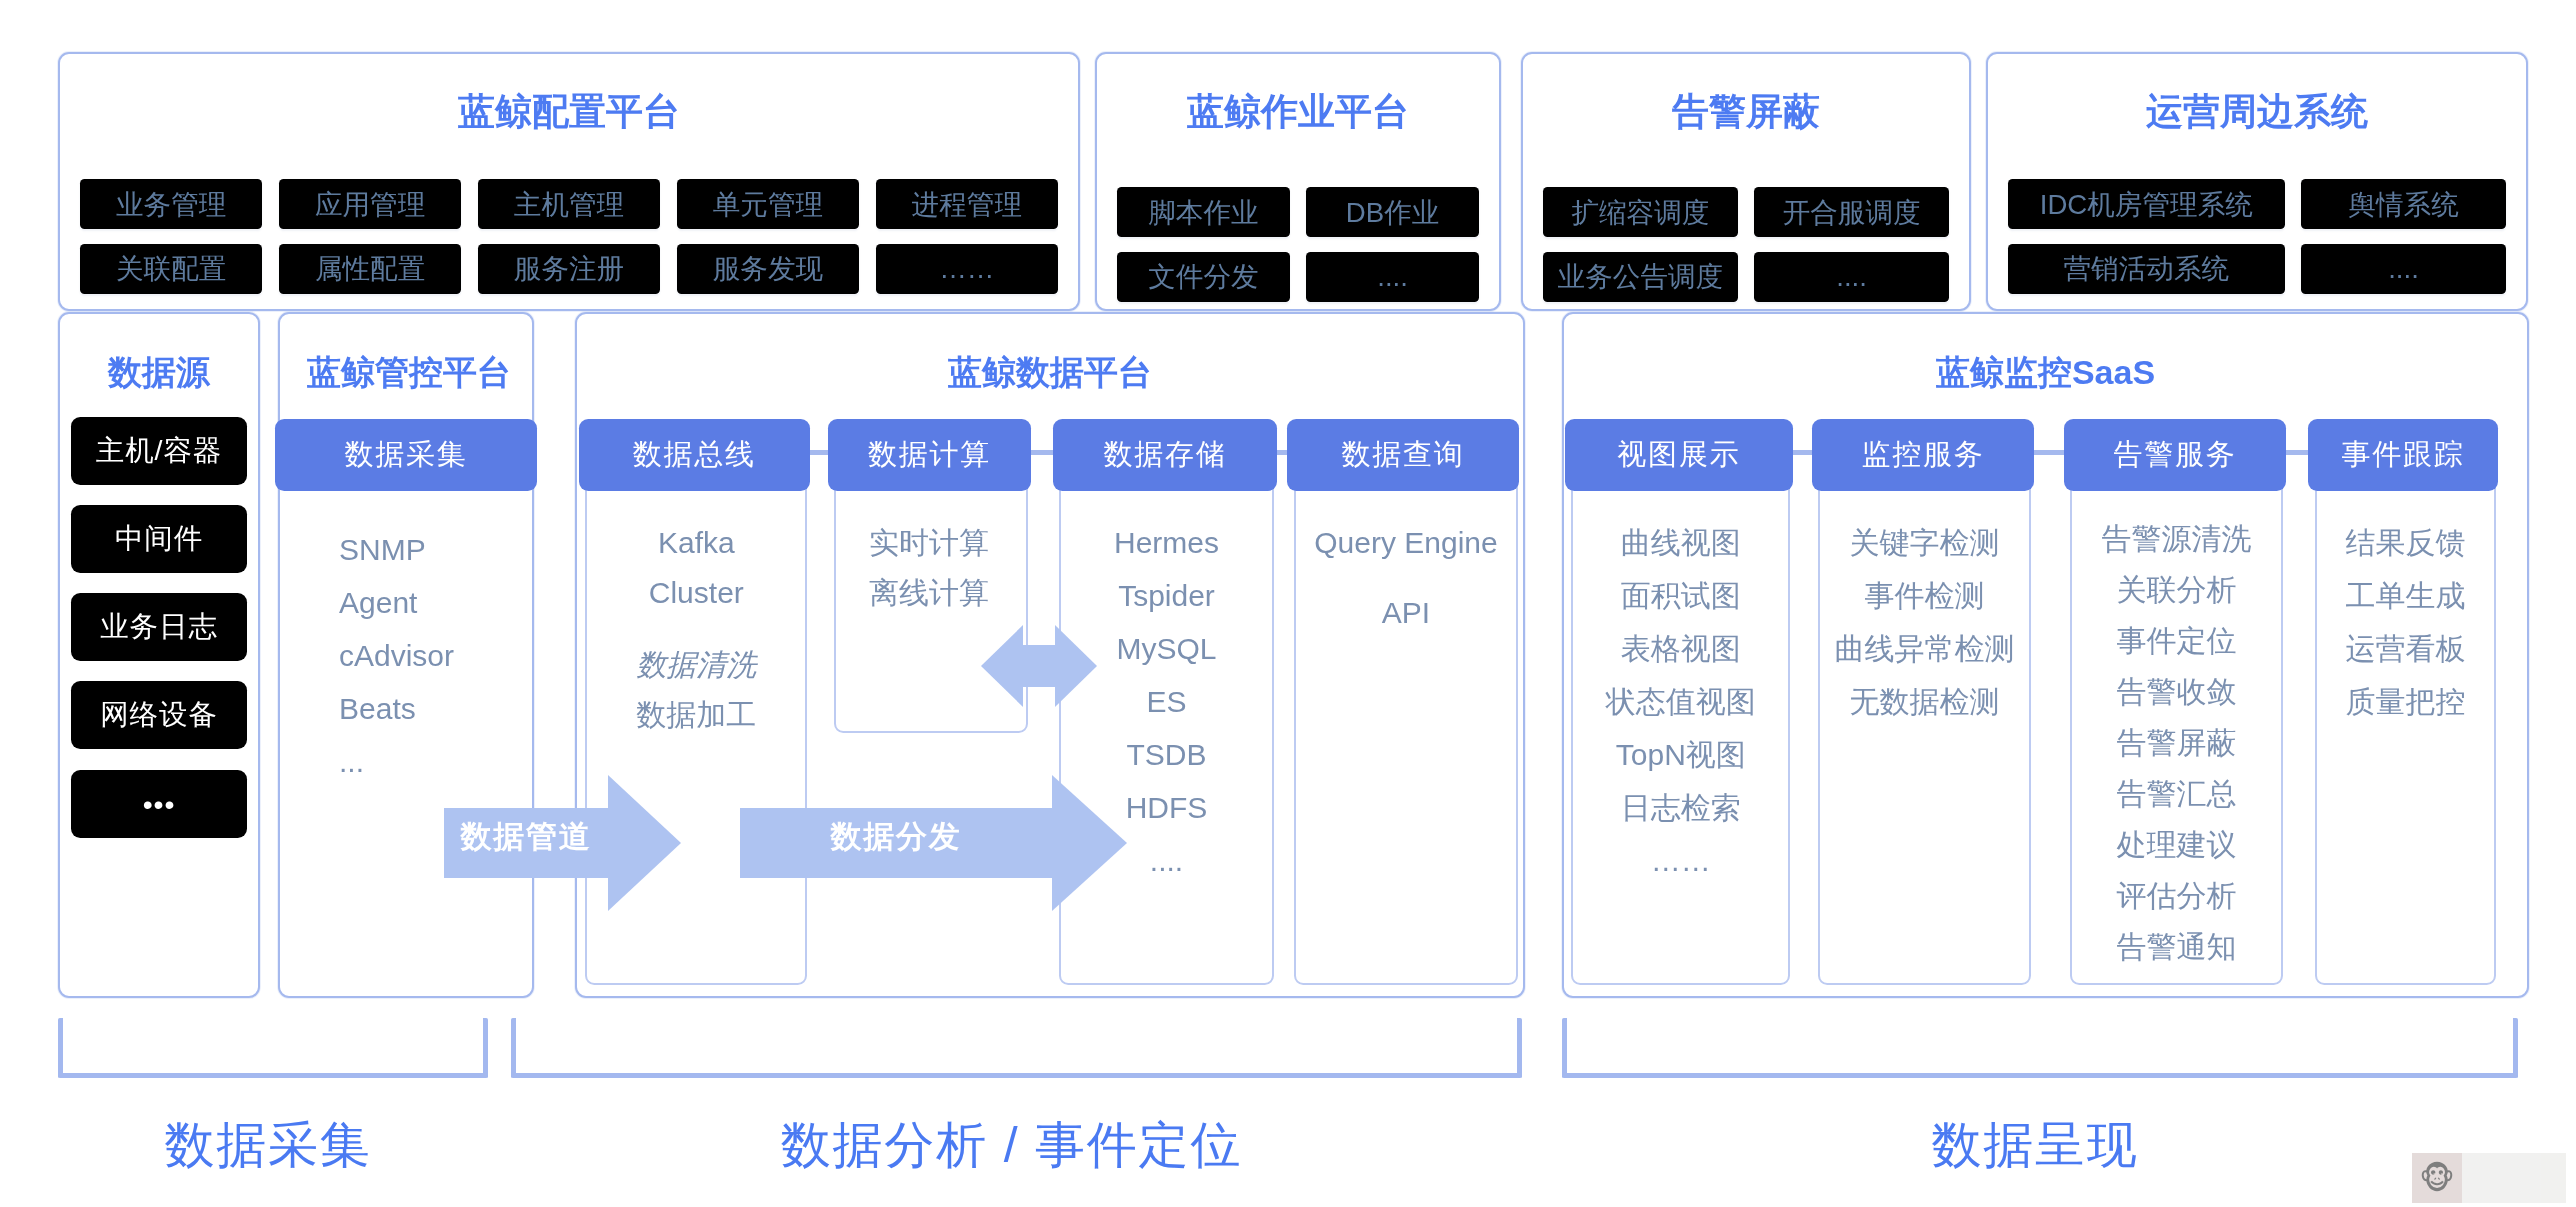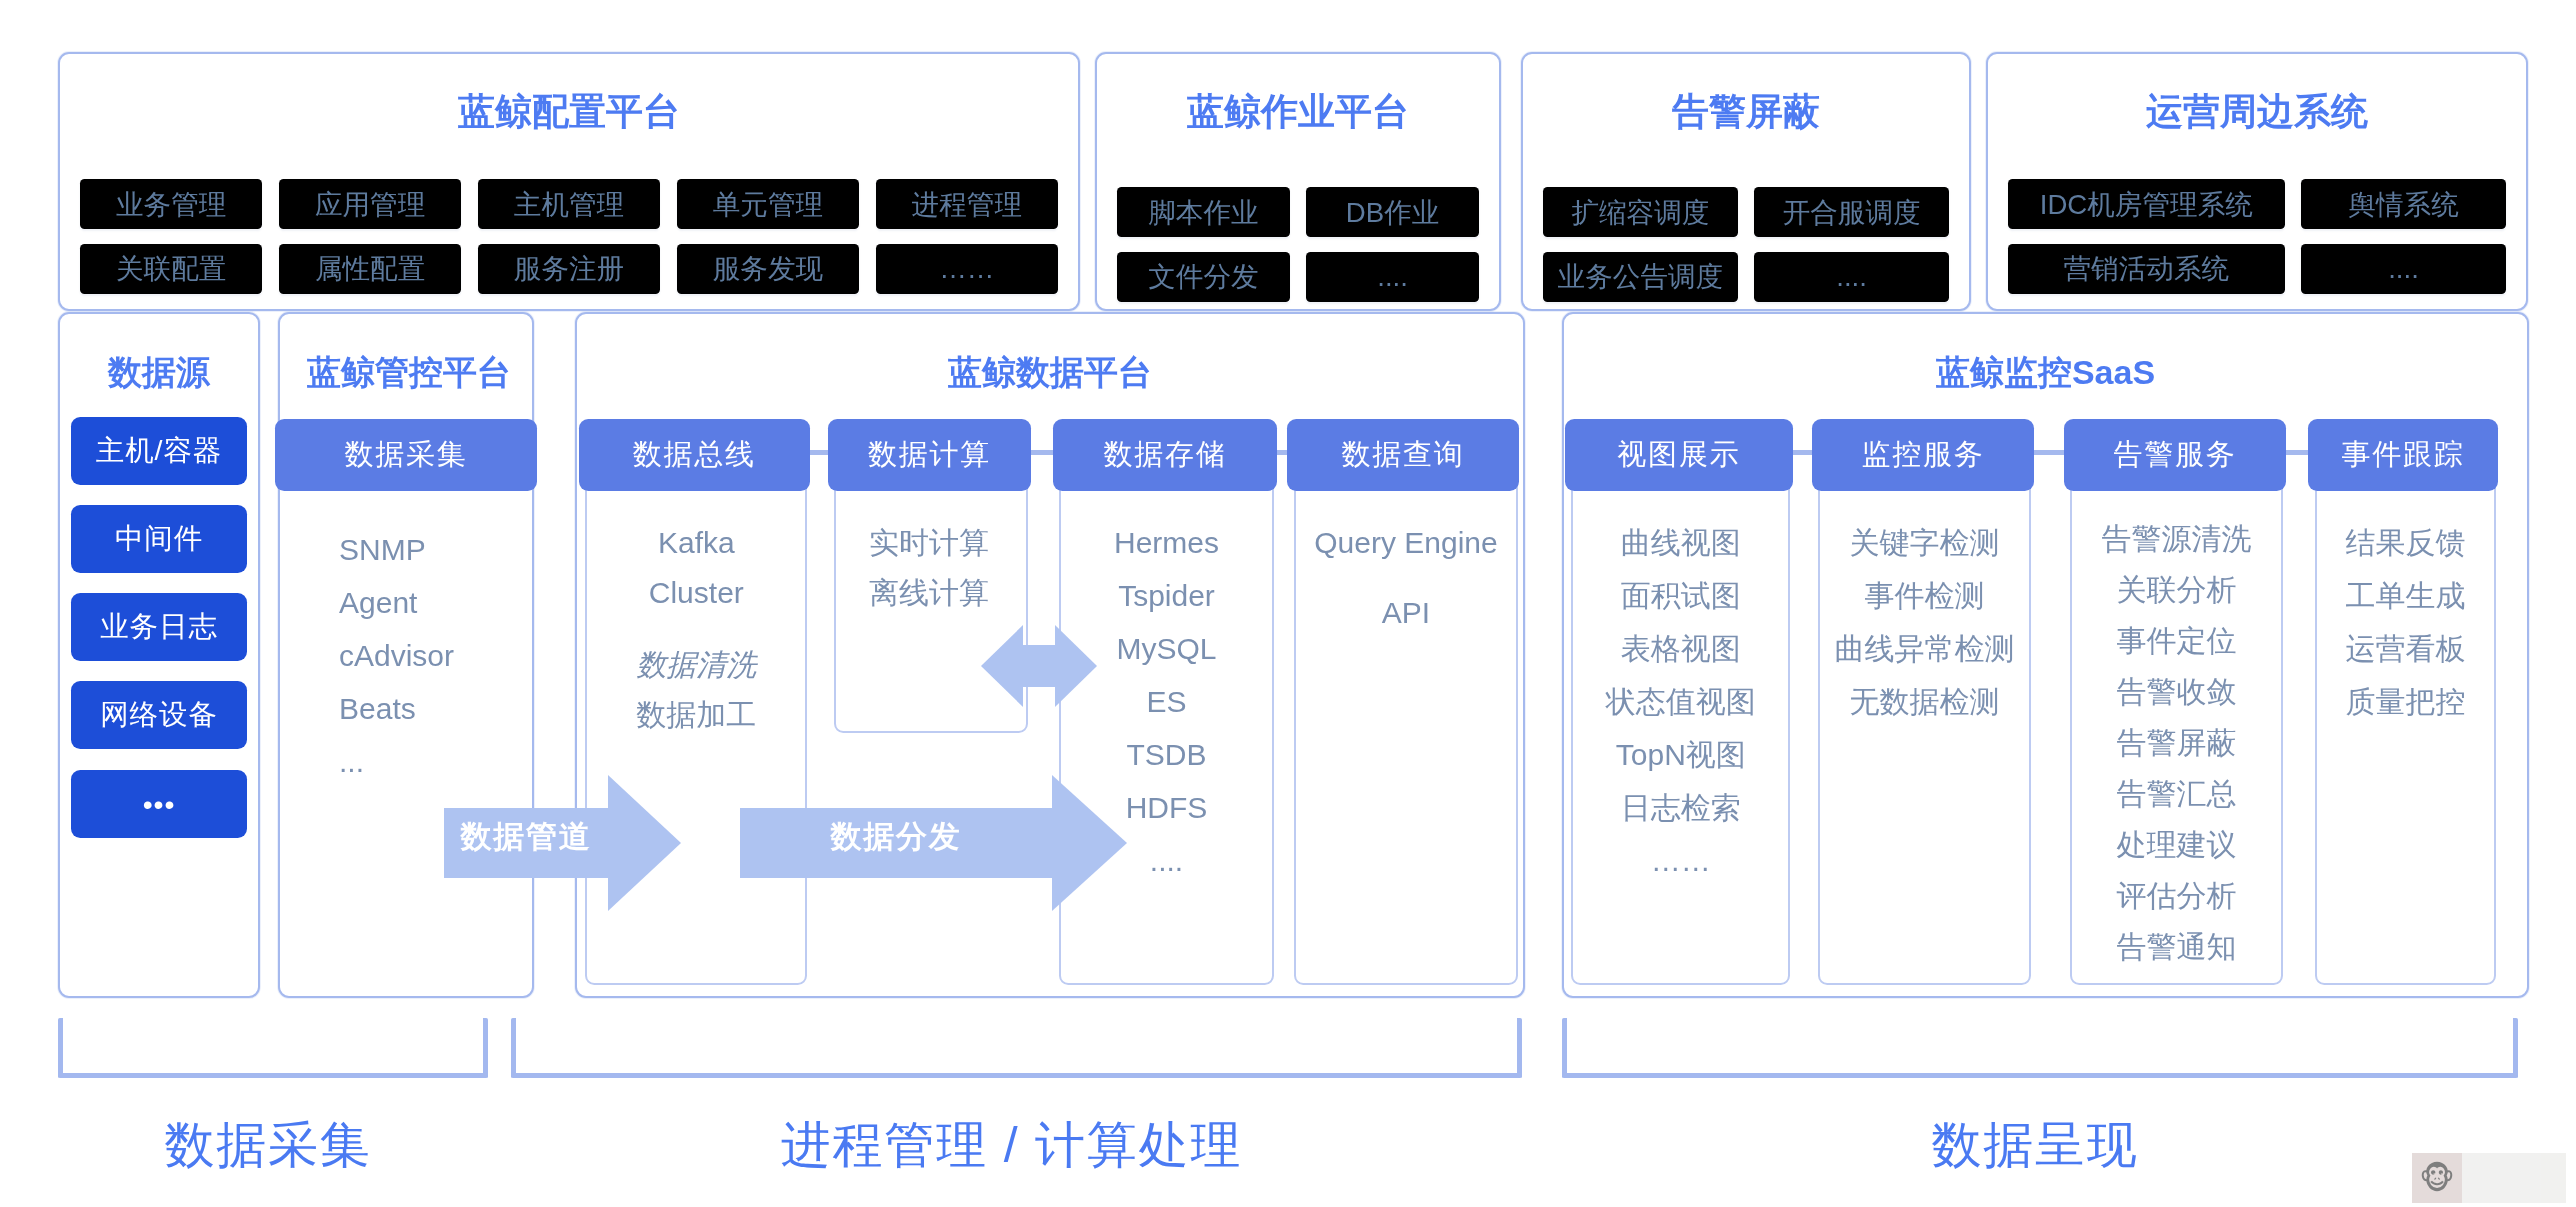--- a/index.html
+++ b/index.html
@@ -21,21 +21,21 @@
 
   
   .pill-grid{position:absolute;left:20px;right:20px;top:125px;display:grid;gap:14.7px 16.5px;}
   .cols5{grid-template-columns:repeat(5,1fr);}
   .cols2{grid-template-columns:repeat(2,1fr);margin-top:8px;}
   .cols2w{grid-template-columns:1.35fr 1fr;}
   .pill{height:50px;background:#000000;border-radius:4.6px;display:flex;align-items:center;justify-content:center;
     font-size:27.6px;color:#5e7b9e;white-space:nowrap;box-shadow:0 1.8px 1.8px rgba(120,140,180,.12);}
 
   
-  .ds-btn{position:absolute;left:11px;right:11px;height:68px;background:#1d4ed8;border-radius:9.2px;color:#fff;
+  .ds-btn{position:absolute;left:11px;right:11px;height:68px;background:#000000;border-radius:9.2px;color:#fff;
     font-size:28.5px;display:flex;align-items:center;justify-content:center;letter-spacing:0.9px;}
 
   
   .col-header{position:absolute;top:105px;height:72px;background:#5b7ce4;border-radius:9.2px;color:#fff;
     font-size:29px;display:flex;align-items:center;justify-content:center;z-index:3;letter-spacing:1.8px;}
   .cp-header{left:-4.6px;right:-4.6px;}
   .cp-list{position:absolute;top:209px;left:59px;font-size:30px;color:#7b90b0;line-height:53px;z-index:1;}
   .col-body{position:absolute;top:110px;height:557px;border:2.8px solid #bdcbf2;border-radius:9.2px;z-index:1;background:#fff;}
   .col-lines{position:absolute;left:0;right:0;top:90px;text-align:center;font-size:30px;color:#7b90b0;line-height:53px;}
   .col-lines.loose{line-height:50px;top:92px;}
@@ -263,21 +263,21 @@
     <div class="hl"></div>
     <div class="bar"></div>
     <div class="hr"></div>
   </div>
 
   <div class="bracket" id="br1"></div>
   <div class="bracket" id="br2"></div>
   <div class="bracket" id="br3"></div>
 
   <div class="stage-label" id="sl1">数据采集</div>
-  <div class="stage-label" id="sl2">进程管理 / 计算处理</div>
+  <div class="stage-label" id="sl2">数据分析 / 事件定位</div>
   <div class="stage-label" id="sl3">数据呈现</div>
 
   <div class="watermark">
     <div class="wm-logo">🐵</div>
     <div class="wm-text"></div>
   </div>
 
 </div>
 
 

